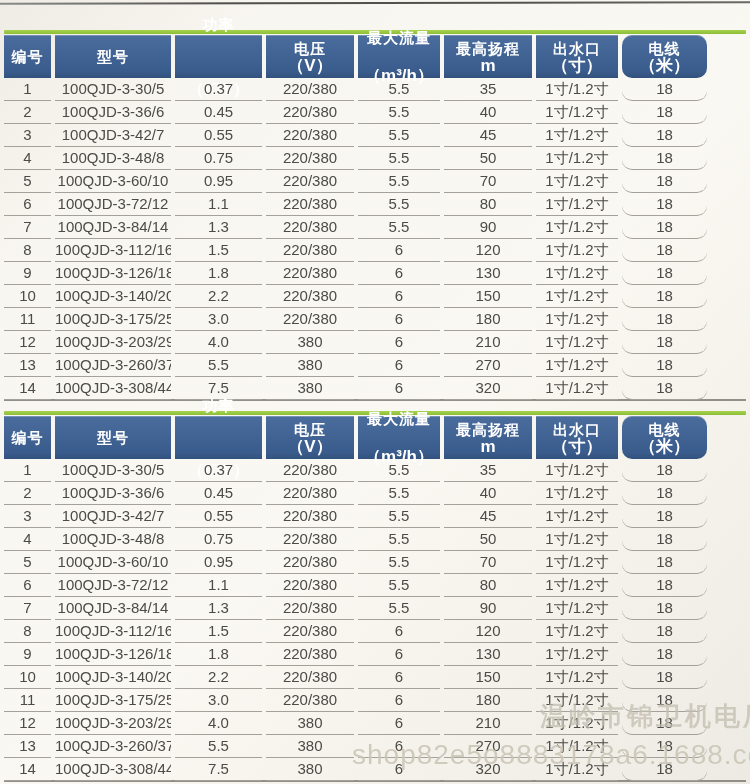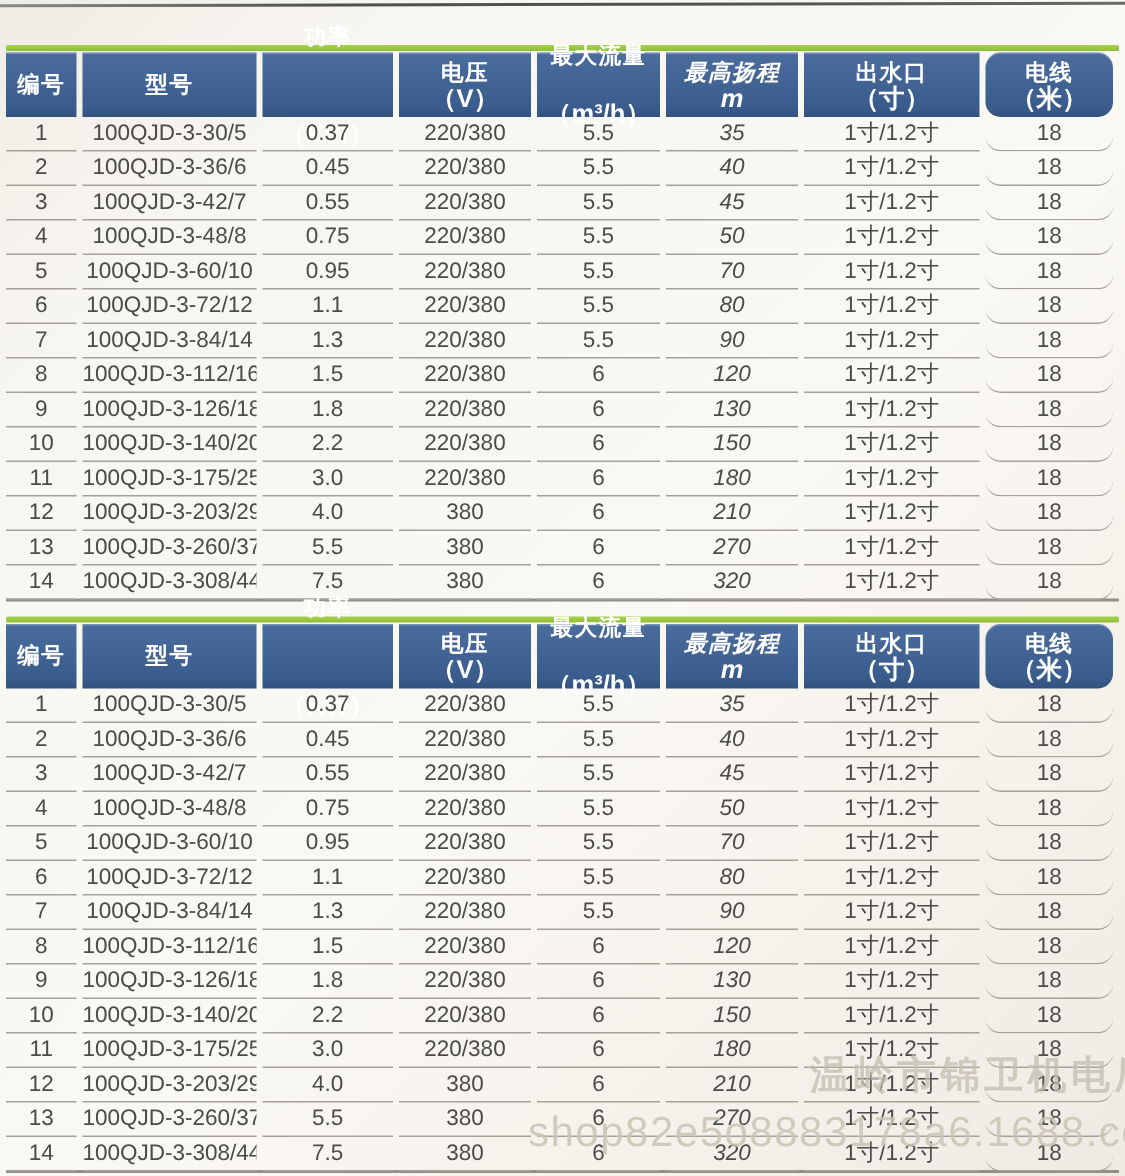--- a/index.html
+++ b/index.html
@@ -29,22 +29,22 @@
     text-align:center;font-size:15px;line-height:22px;color:#4c4b47;
     border-bottom:1px solid #a3a19a;white-space:nowrap;overflow:hidden;
   }
   .bottom-line{height:2px;background:#918f88;margin-top:-1px;}
   
   .hcell:nth-child(1),.tcell:nth-child(1){width:47px;}
   .hcell:nth-child(2),.tcell:nth-child(2){width:116px;}
   .hcell:nth-child(3),.tcell:nth-child(3){width:87px;gap:48px;}
   .hcell:nth-child(4),.tcell:nth-child(4){width:88px;}
   .hcell:nth-child(5),.tcell:nth-child(5){width:82px;gap:21px;}
-  .hcell:nth-child(6),.tcell:nth-child(6){width:88px;font-style:italic;}
-  .hcell:nth-child(7),.tcell:nth-child(7){width:117px;align-items:center;}
+  .hcell:nth-child(6),.tcell:nth-child(6){width:88px;}
+  .hcell:nth-child(7),.tcell:nth-child(7){width:82px;align-items:center;}
   .hcell:nth-child(8),.tcell:nth-child(8){width:85px;border-radius:10px;}
   .table-1{top:30px;}
   .table-2{top:411px;}
   .watermark{
     position:absolute;z-index:5;color:#c9c3b4;opacity:.8;pointer-events:none;
     text-shadow:0 0 1px rgba(255,255,255,.5);white-space:nowrap;
   }
   .wm-company{top:699px;left:540px;font-size:26px;letter-spacing:3px;font-weight:bold;color:#c4beb0;opacity:.75;}
   .wm-url{top:739px;left:352px;font-size:28px;letter-spacing:1px;color:#cac4b5;opacity:.85;}
 </style>

